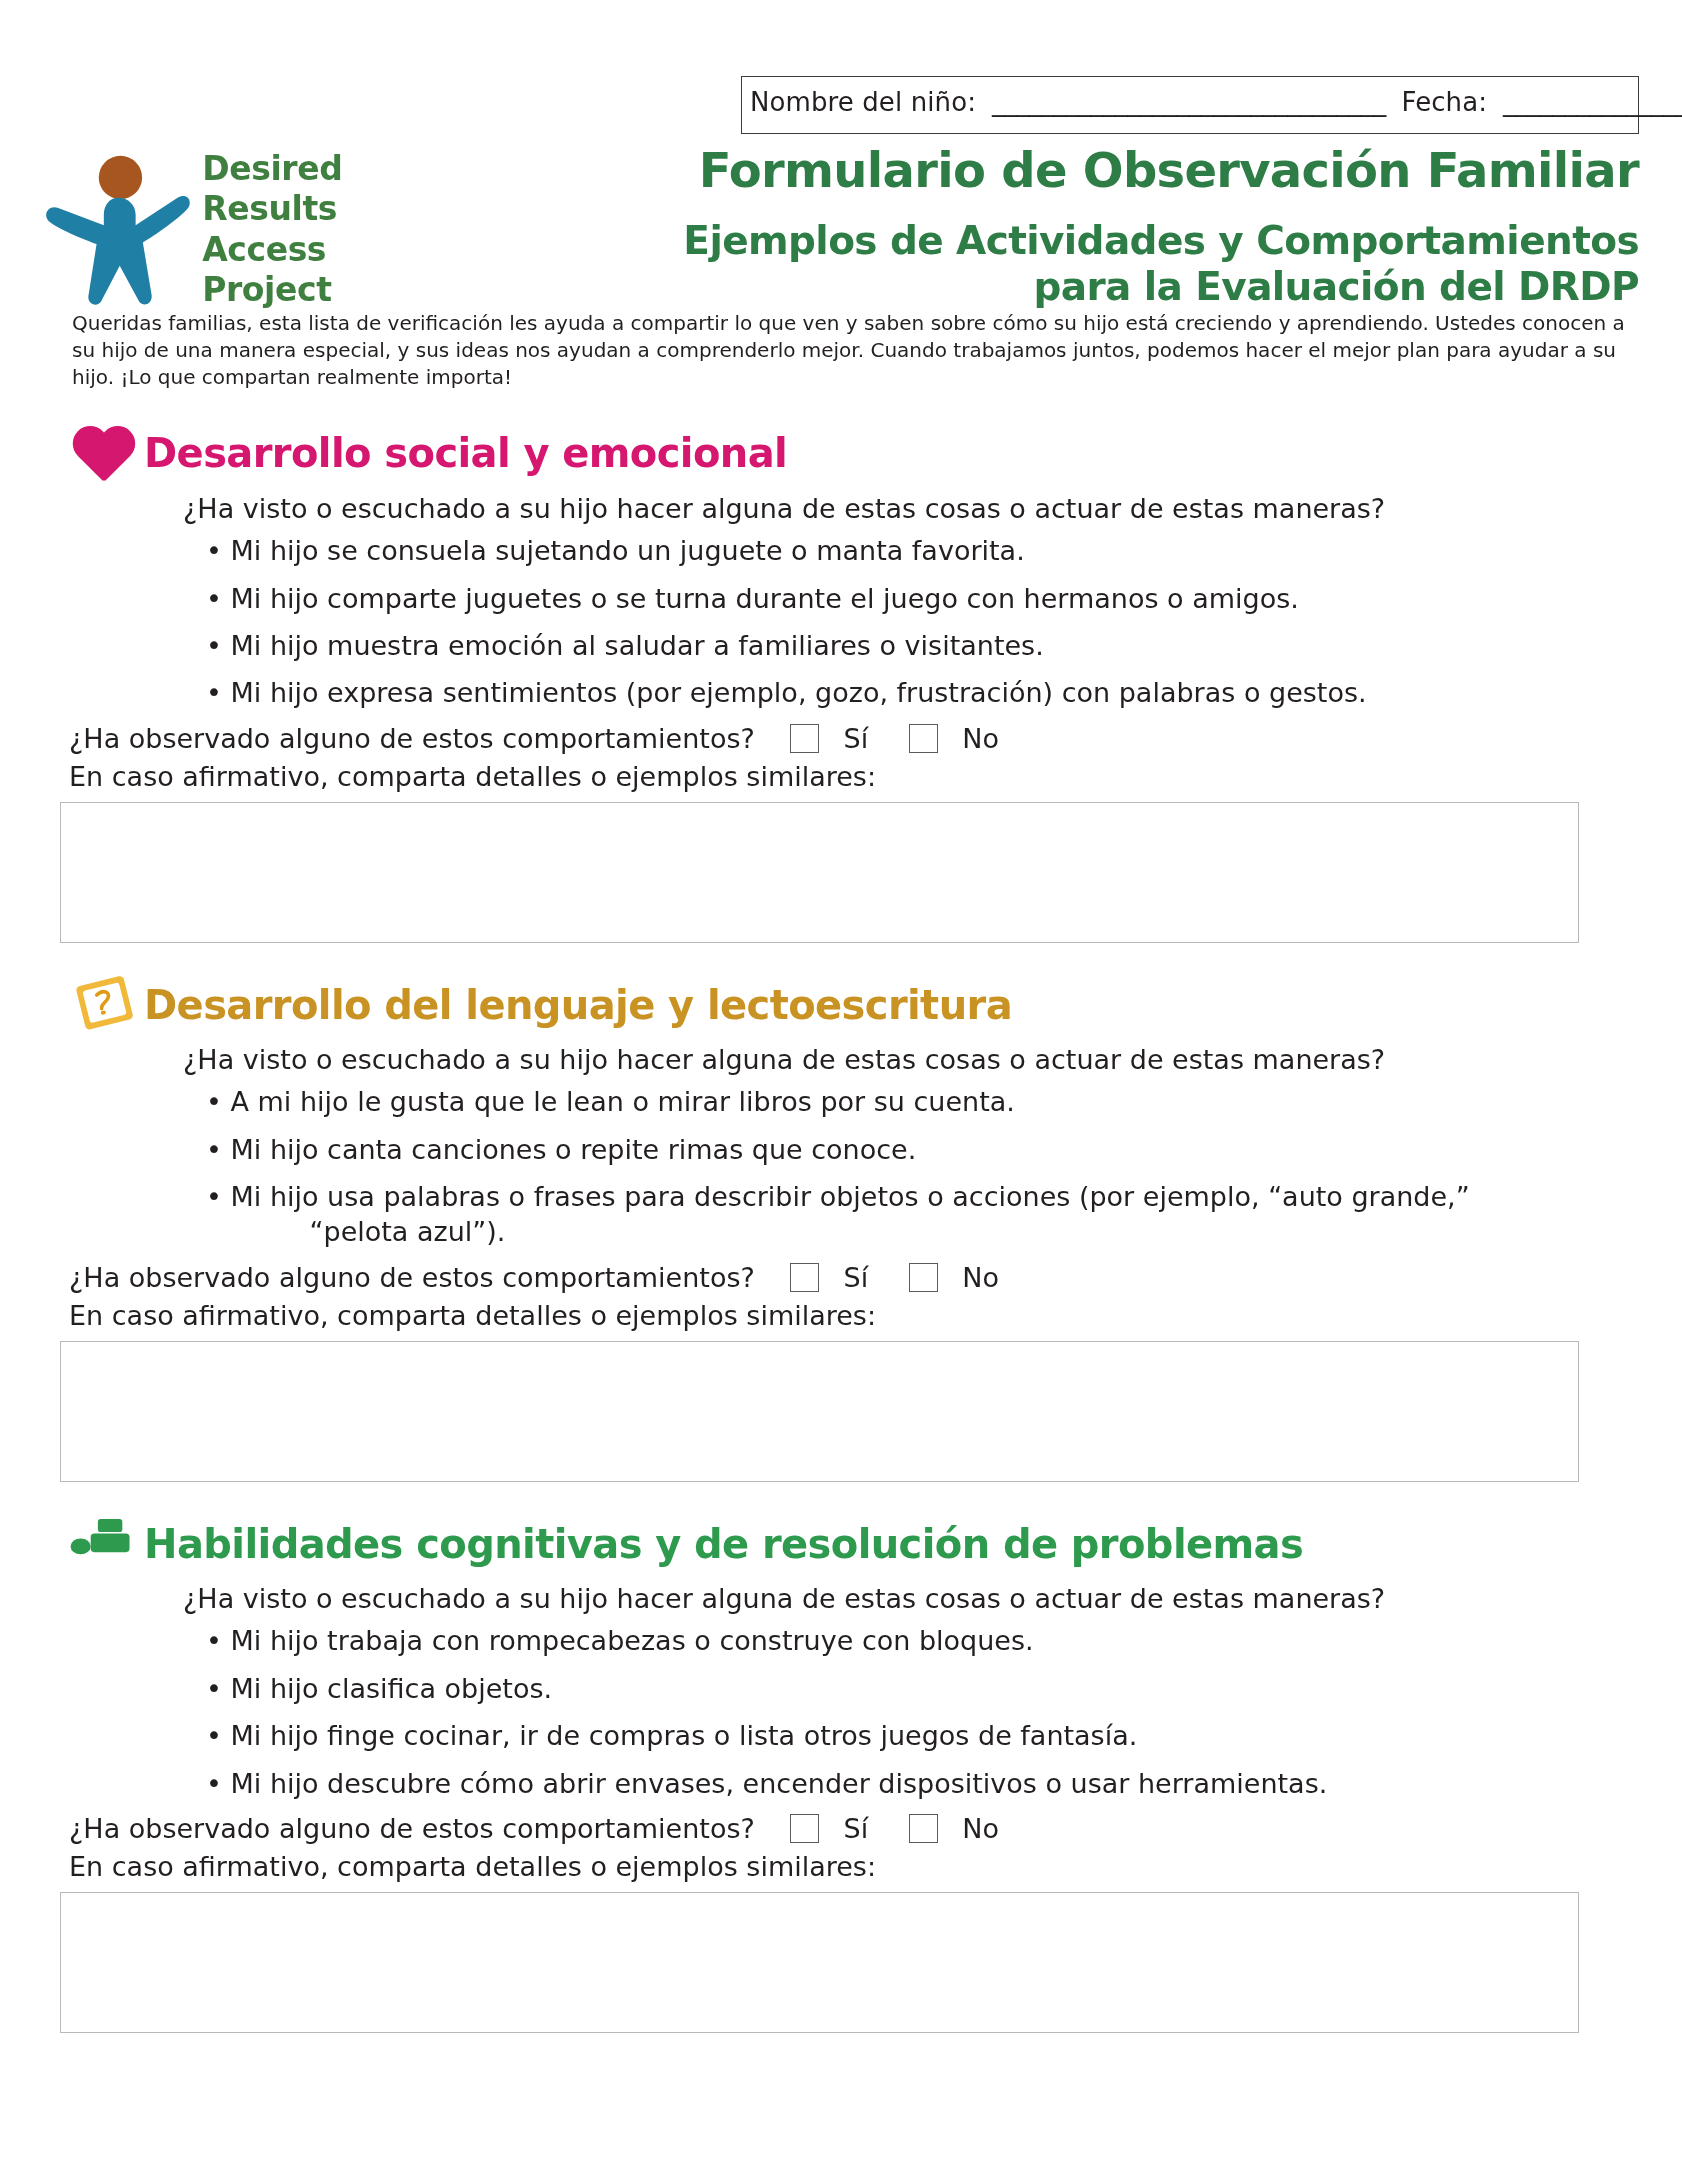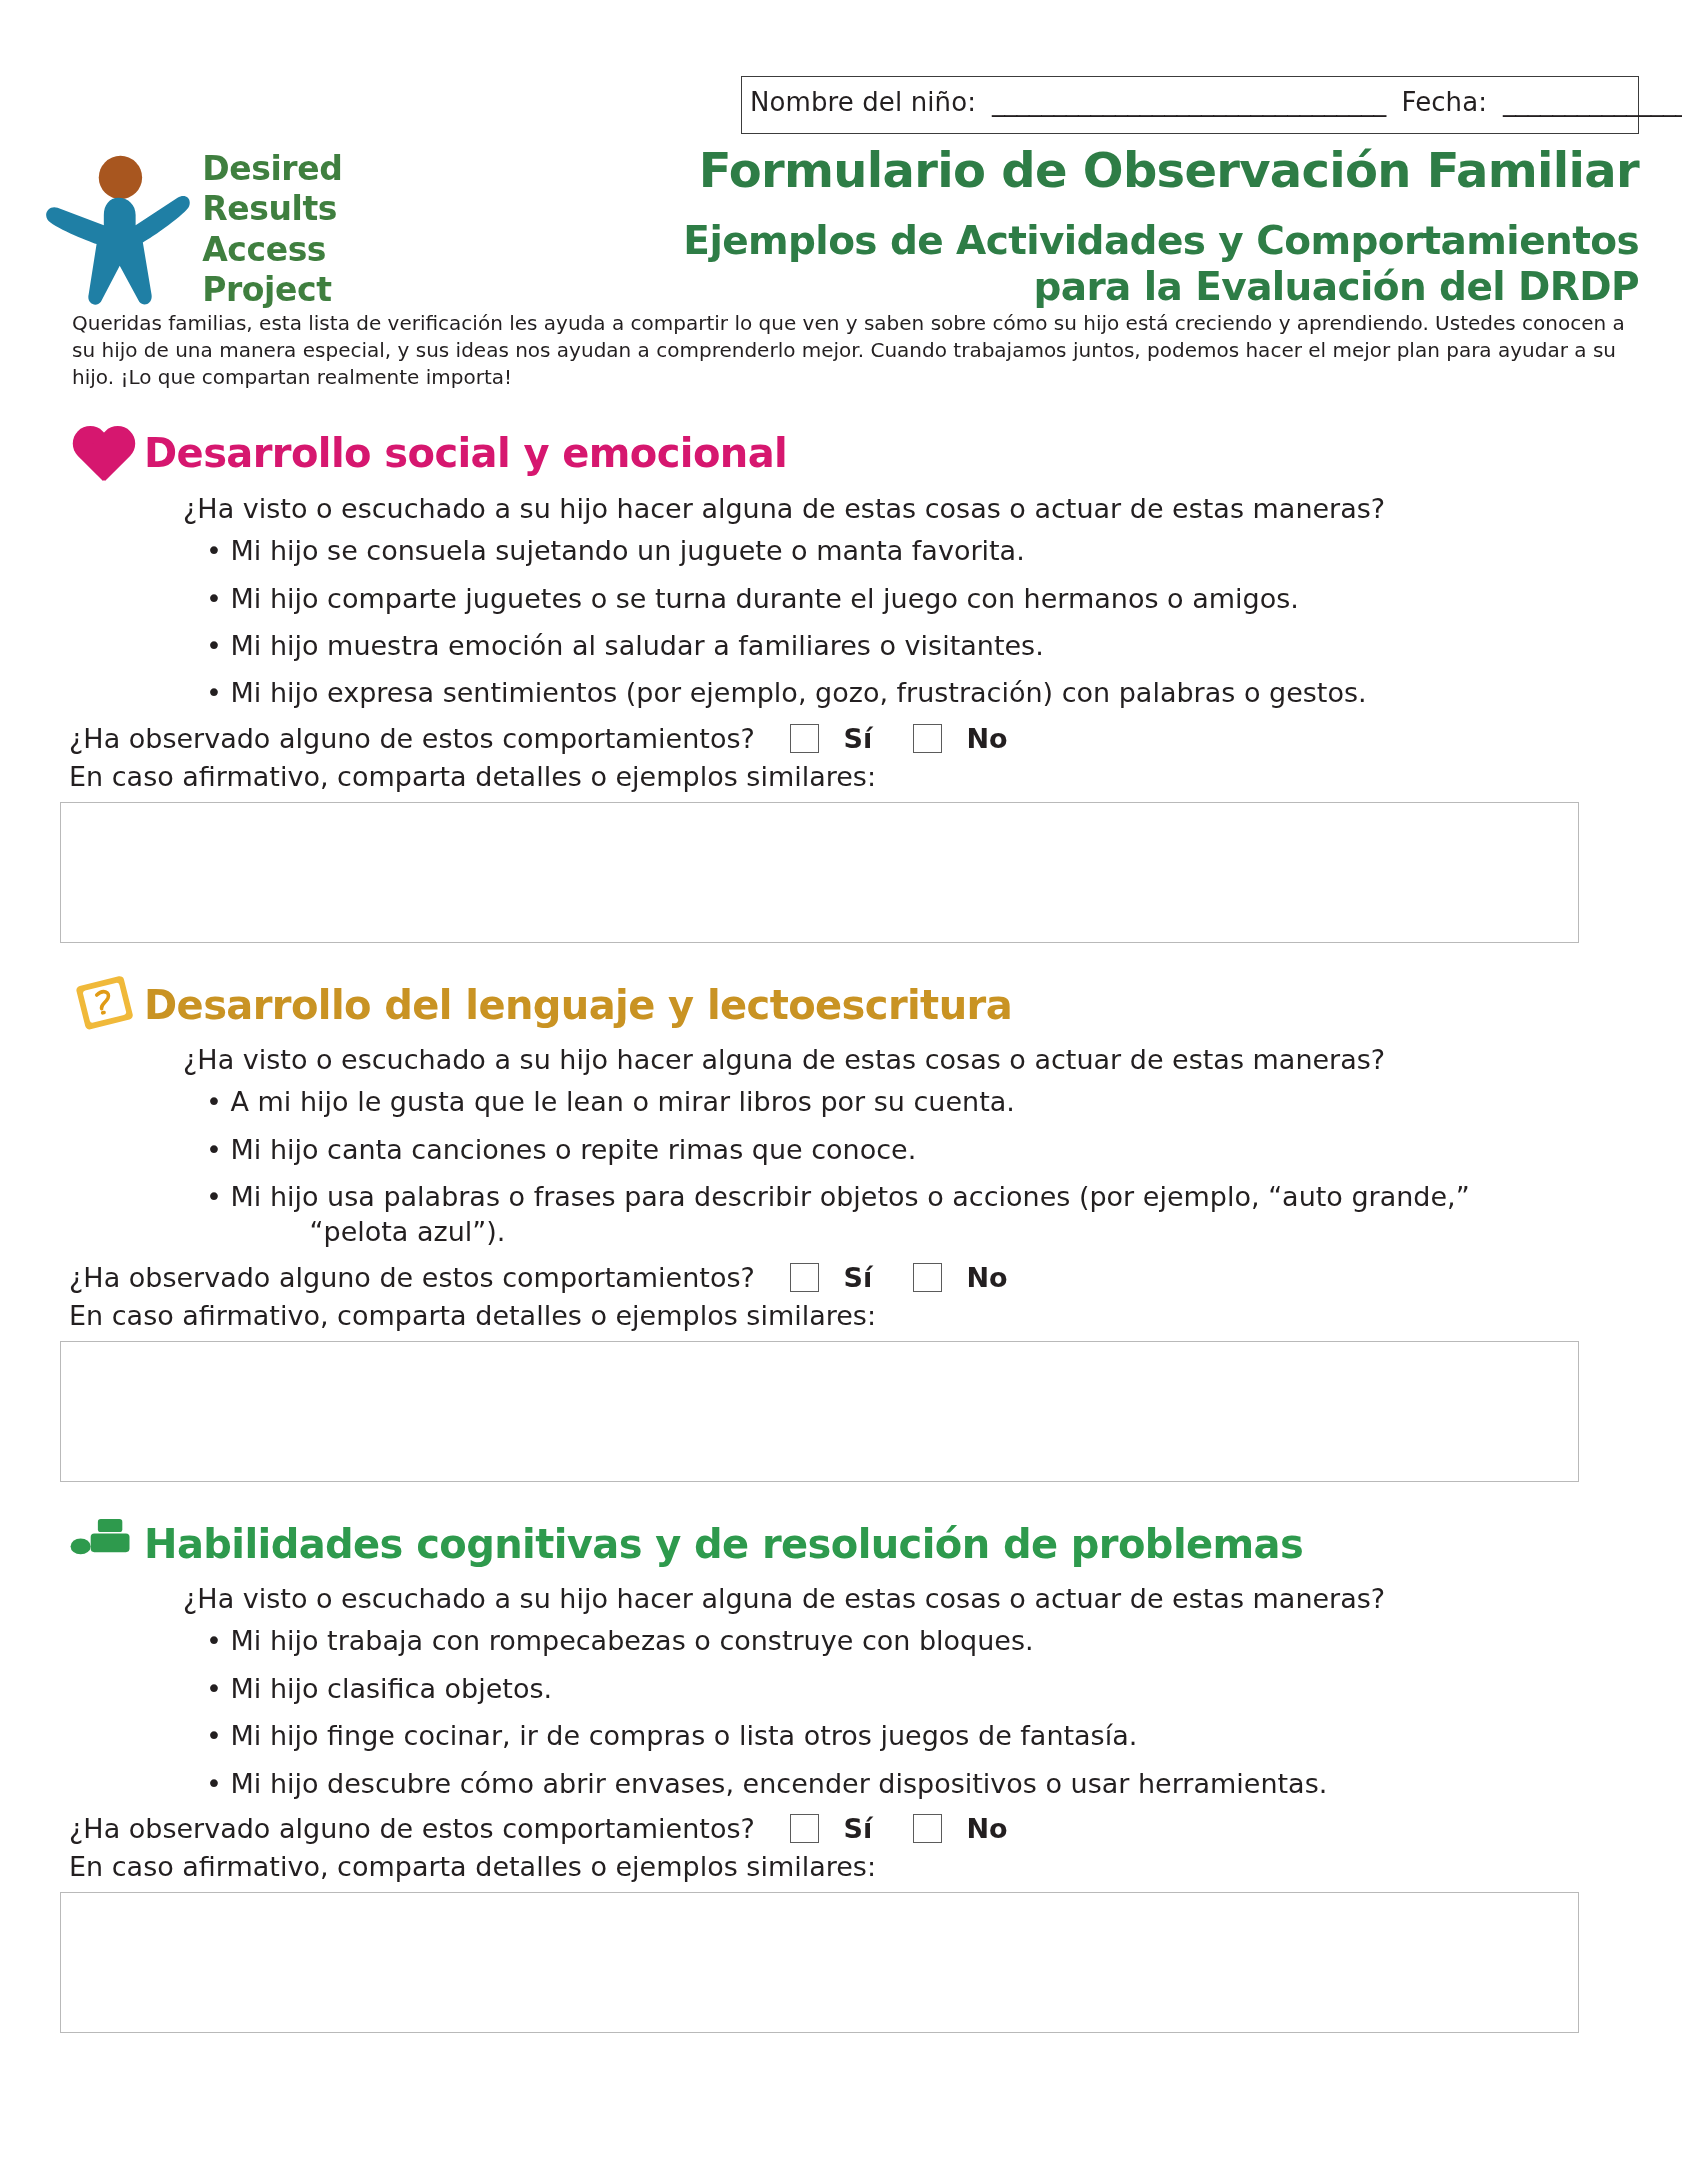--- a/index.html
+++ b/index.html
@@ -178,21 +178,21 @@
   }
   .observed-row .q { margin-right: 19px; }
   .checkbox {
     width: 29px;
     height: 29px;
     border: 1.4px solid #5b5b5b;
     display: inline-block;
     box-sizing: border-box;
     margin-right: 8.7px;
   }
-  .opt { margin-right: 24.5px; font-weight: bold; }
+  .opt { margin-right: 24.5px; }
 
   .details-label {
     font-size: 27px;
     margin-top: 7.2px;
   }
 
   .answer-box {
     margin-top: 10px;
     border: 1.4px solid #b9b9b9;
     height: 141px;

